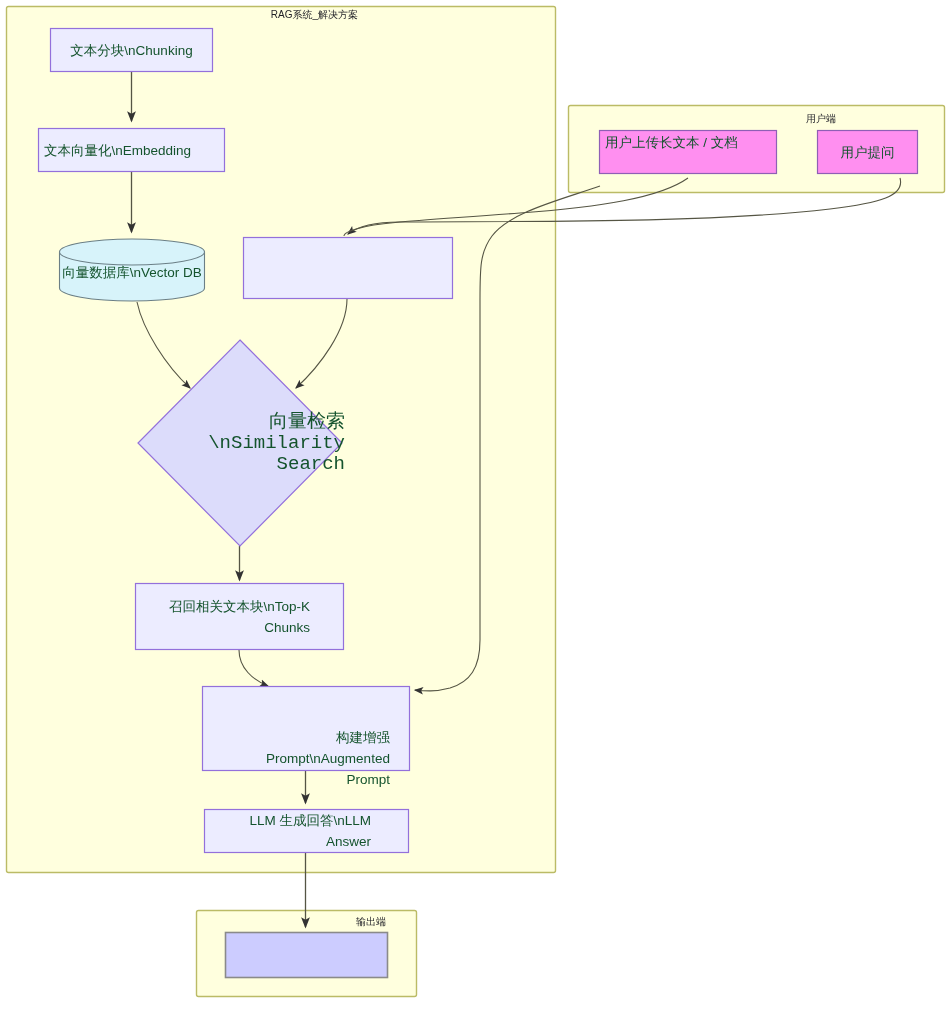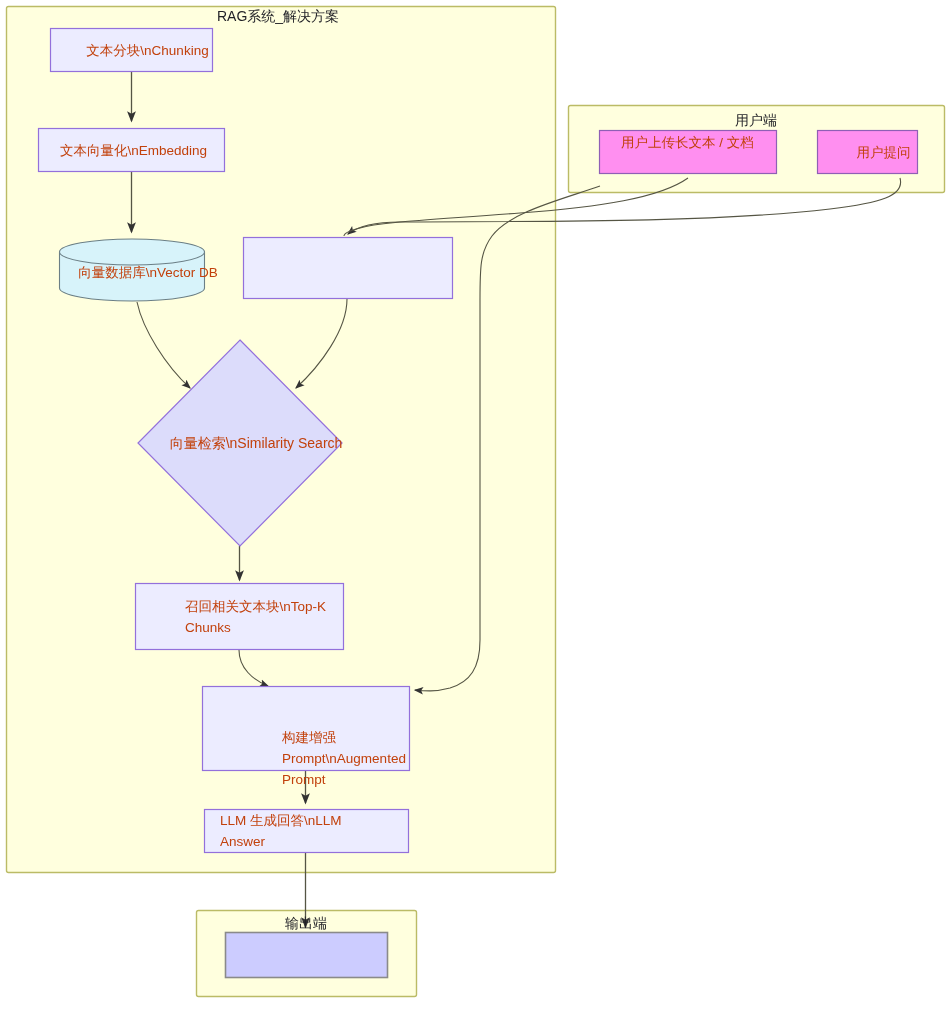--- a/index.html
+++ b/index.html
@@ -22,37 +22,37 @@
     left: 0;
     top: 0;
     width: 950px;
     height: 1009px;
   }
   .node-label {
     position: absolute;
     display: flex;
     align-items: center;
     justify-content: center;
-    text-align: left;
+    text-align: right;
     font-size: 13.5px;
-    color: #c2410c;
+    color: #14532d;
     line-height: 21px;
     pointer-events: none;
     white-space: pre-line;
-    padding-left: 16px;
   }
   .cluster-title {
     position: absolute;
-    font-size: 14px;
+    font-size: 10px;
     color: #1f1f25;
-    text-align: center;
+    text-align: right;
     white-space: nowrap;
   }
   .diamond-label {
-    font-size: 14px;
+    font-size: 19px;
+    font-family: Liberation Mono, monospace;
   }
 </style>
 </head>
 <body>
 
 <div id="canvas">
 
   <svg class="layer" viewBox="0 0 950 1009">
     <defs>
       <marker id="arrow" markerWidth="10" markerHeight="10" refX="7.5" refY="4" orient="auto" markerUnits="strokeWidth">

